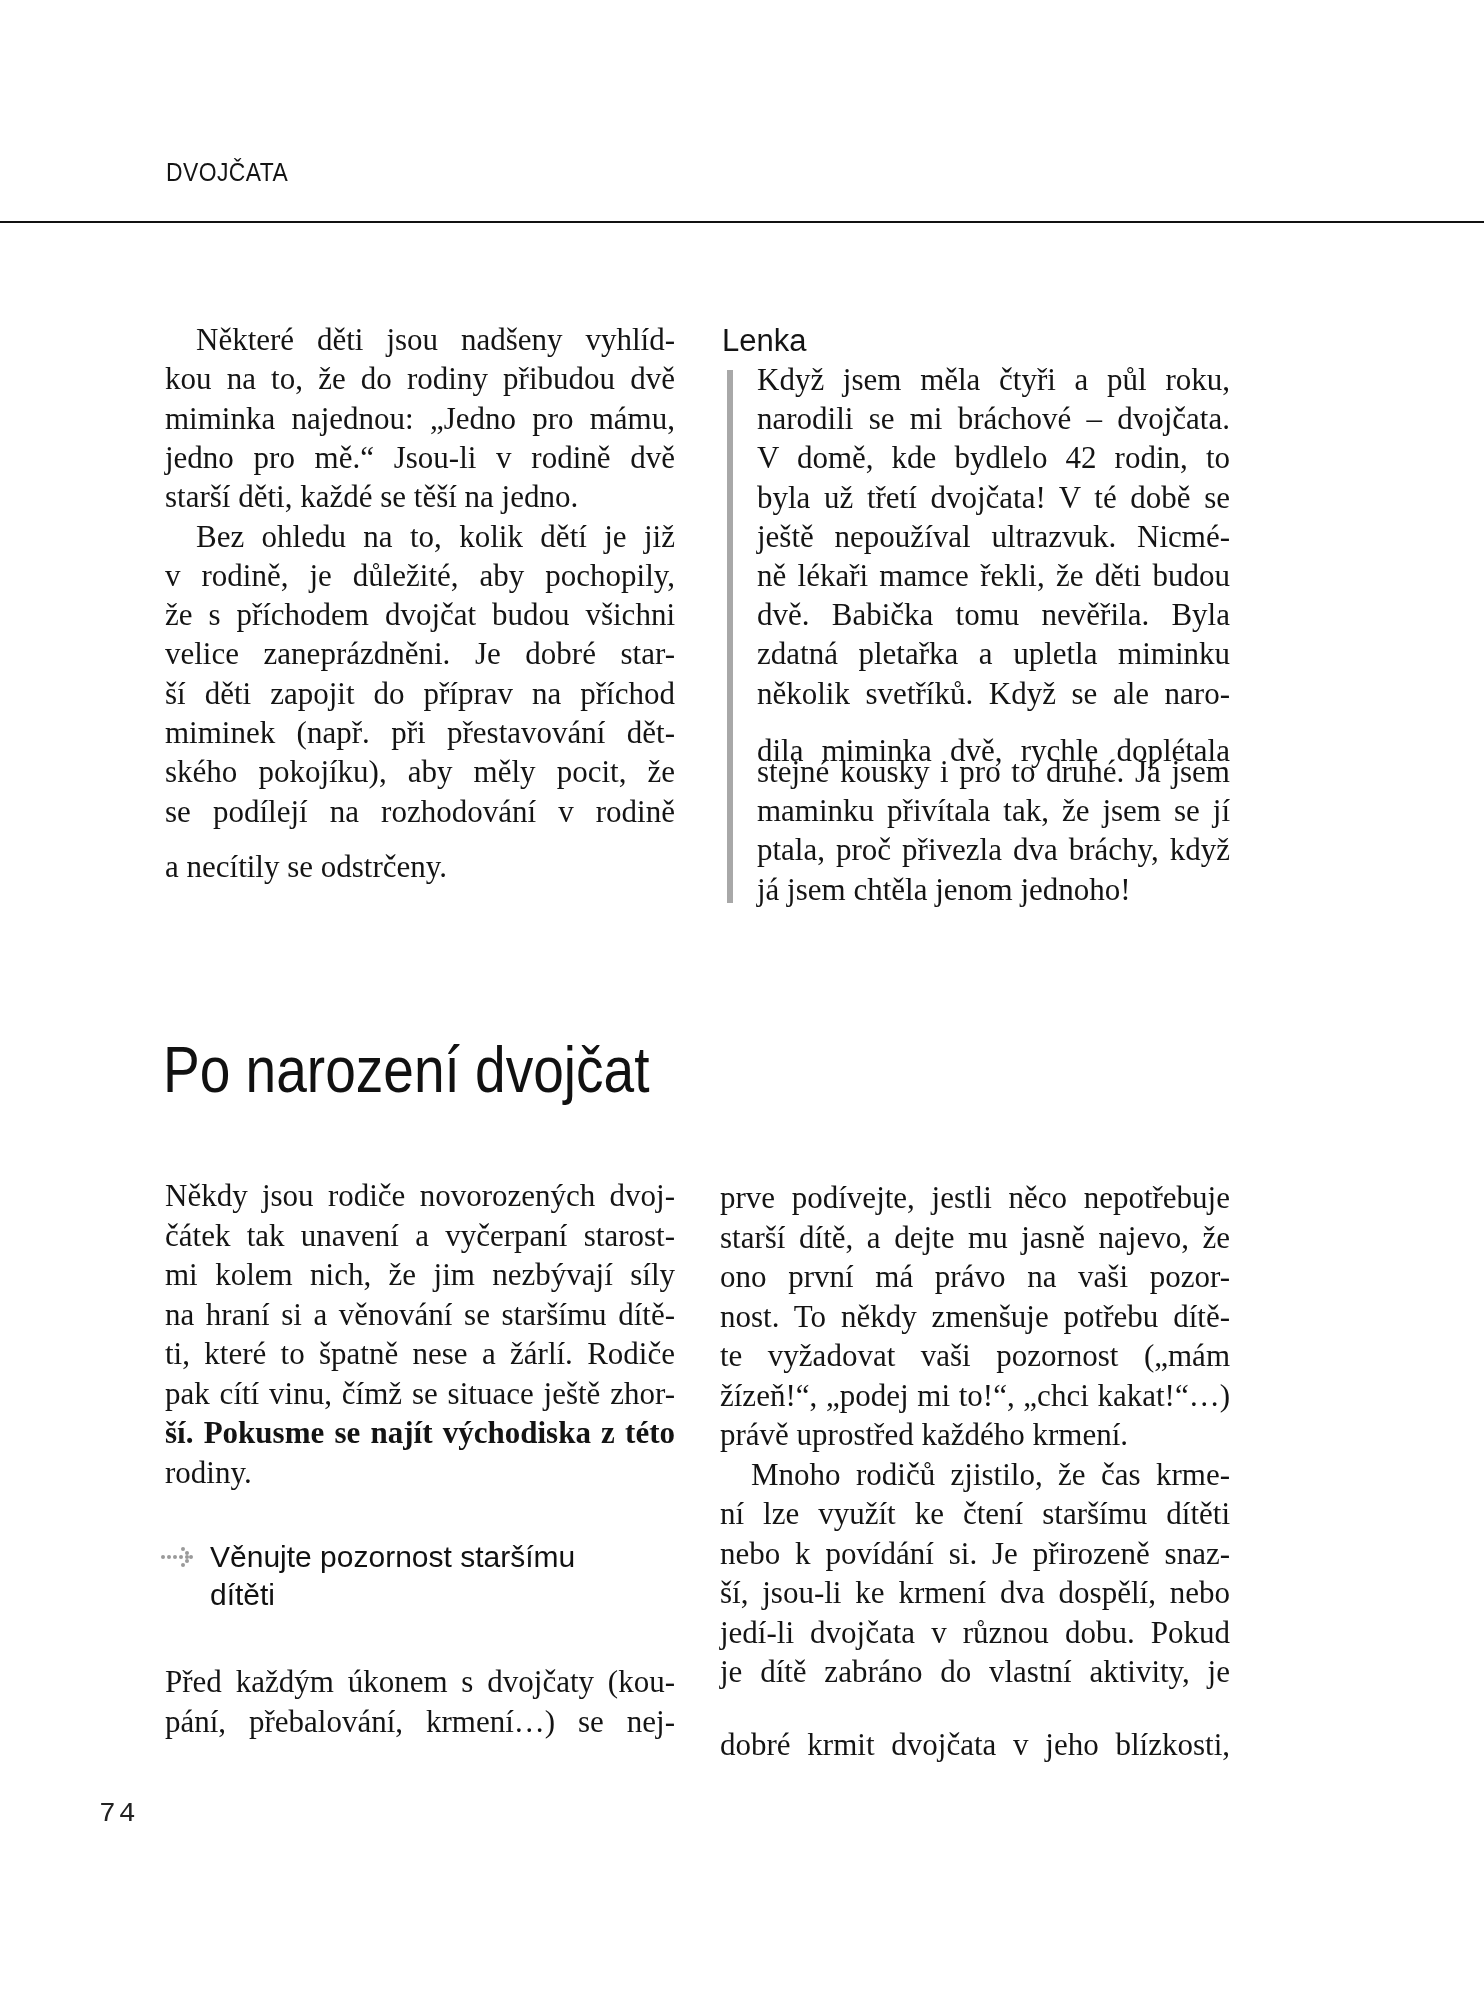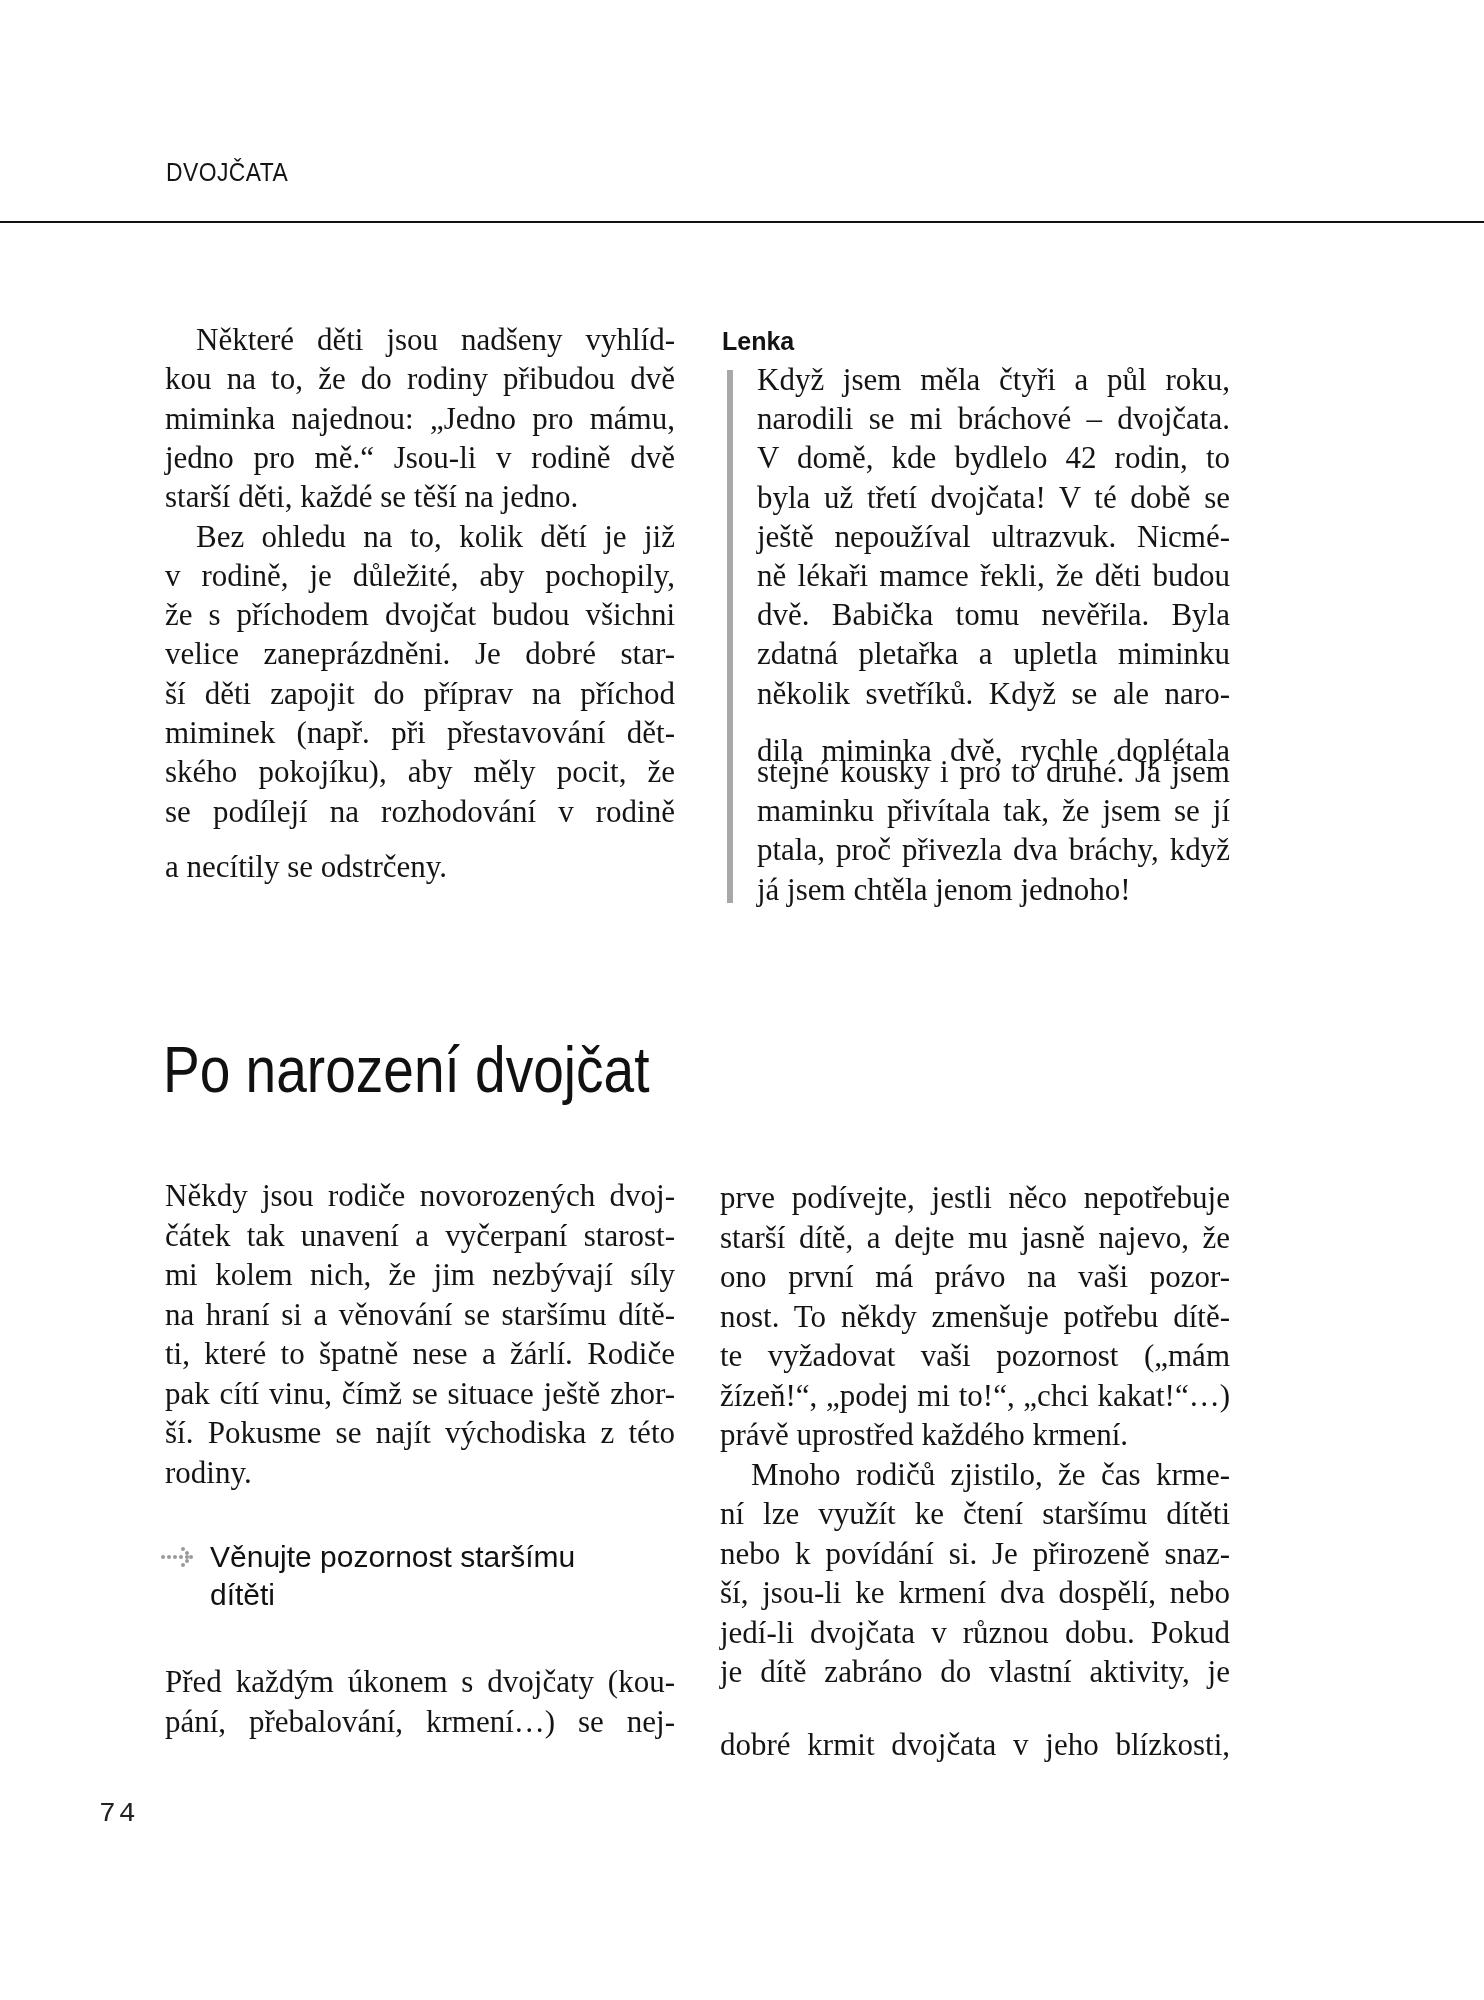--- a/index.html
+++ b/index.html
@@ -16,21 +16,21 @@
     text-align: justify; text-align-last: justify;
   }
   .line.last { text-align-last: left; }
   .col-left-top { left: 165px; top: 320px; width: 510px; }
   .col-right-top { left: 757px; top: 360px; width: 473px; }
   .col-left-bot { left: 165px; top: 1176px; width: 510px; }
   .col-right-bot { left: 720px; top: 1178px; width: 510px; }
   .col-left-bot2 { left: 165px; top: 1662px; width: 510px; }
   .quote-author {
     position: absolute; left: 722px; top: 325px;
-    font-family: "Liberation Sans", sans-serif; font-weight: bold; font-size: 25px; line-height: 32px;
+    font-family: "Liberation Sans", sans-serif; font-weight: normal; font-size: 31px; line-height: 32px;
   }
   .quote-bar { position: absolute; left: 727px; top: 370px; width: 6px; height: 533px; background: #a8a8a8; }
   .section-heading {
     position: absolute; left: 163px; top: 1032px;
     font-family: "Liberation Sans", sans-serif; font-size: 64px; font-weight: normal; line-height: 76px;
     transform: scaleX(0.86); transform-origin: left top; margin: 0; color: #111;
   }
   .subheading {
     position: absolute; left: 210px; top: 1538px;
     font-family: "Liberation Sans", sans-serif; font-size: 30px; line-height: 38px; color: #111;
@@ -87,21 +87,21 @@
 
 <h1 class="section-heading">Po narození dvojčat</h1>
 
 <div class="col col-left-bot">
     <div class="line" style="top: 0px; left: 0px; width: 510px; white-space: normal;">Někdy jsou rodiče novorozených dvoj-</div>
     <div class="line" style="top: 39.5px; left: 0px; width: 510px; white-space: normal;">čátek tak unavení a vyčerpaní starost-</div>
     <div class="line" style="top: 79px; left: 0px; width: 510px; white-space: normal;">mi kolem nich, že jim nezbývají síly</div>
     <div class="line" style="top: 118.5px; left: 0px; width: 510px; white-space: normal;">na hraní si a věnování se staršímu dítě-</div>
     <div class="line" style="top: 158px; left: 0px; width: 510px; white-space: normal;">ti, které to špatně nese a žárlí. Rodiče</div>
     <div class="line" style="top: 197.5px; left: 0px; width: 510px; white-space: normal;">pak cítí vinu, čímž se situace ještě zhor-</div>
-    <div class="line" style="top: 237px; left: 0px; width: 510px; white-space: normal;">ší. Pokusme se najít východiska z této</div>
+    <div class="line" style="top: 237px; left: 0px; width: 510px; white-space: normal; font-weight: bold;">ší. Pokusme se najít východiska z této</div>
     <div class="line last" style="top: 276.5px; left: 0px; width: 510px; white-space: normal;">rodiny.</div>
   </div>
 
 <svg class="arrow-icon" viewBox="0 0 44 24">
   <g fill="#9a9a9a">
     <circle cx="3" cy="12" r="2"></circle>
       <circle cx="9" cy="12" r="2"></circle>
       <circle cx="15" cy="12" r="2"></circle>
     <circle cx="21" cy="12" r="2"></circle>
       <circle cx="27" cy="12" r="2"></circle>

